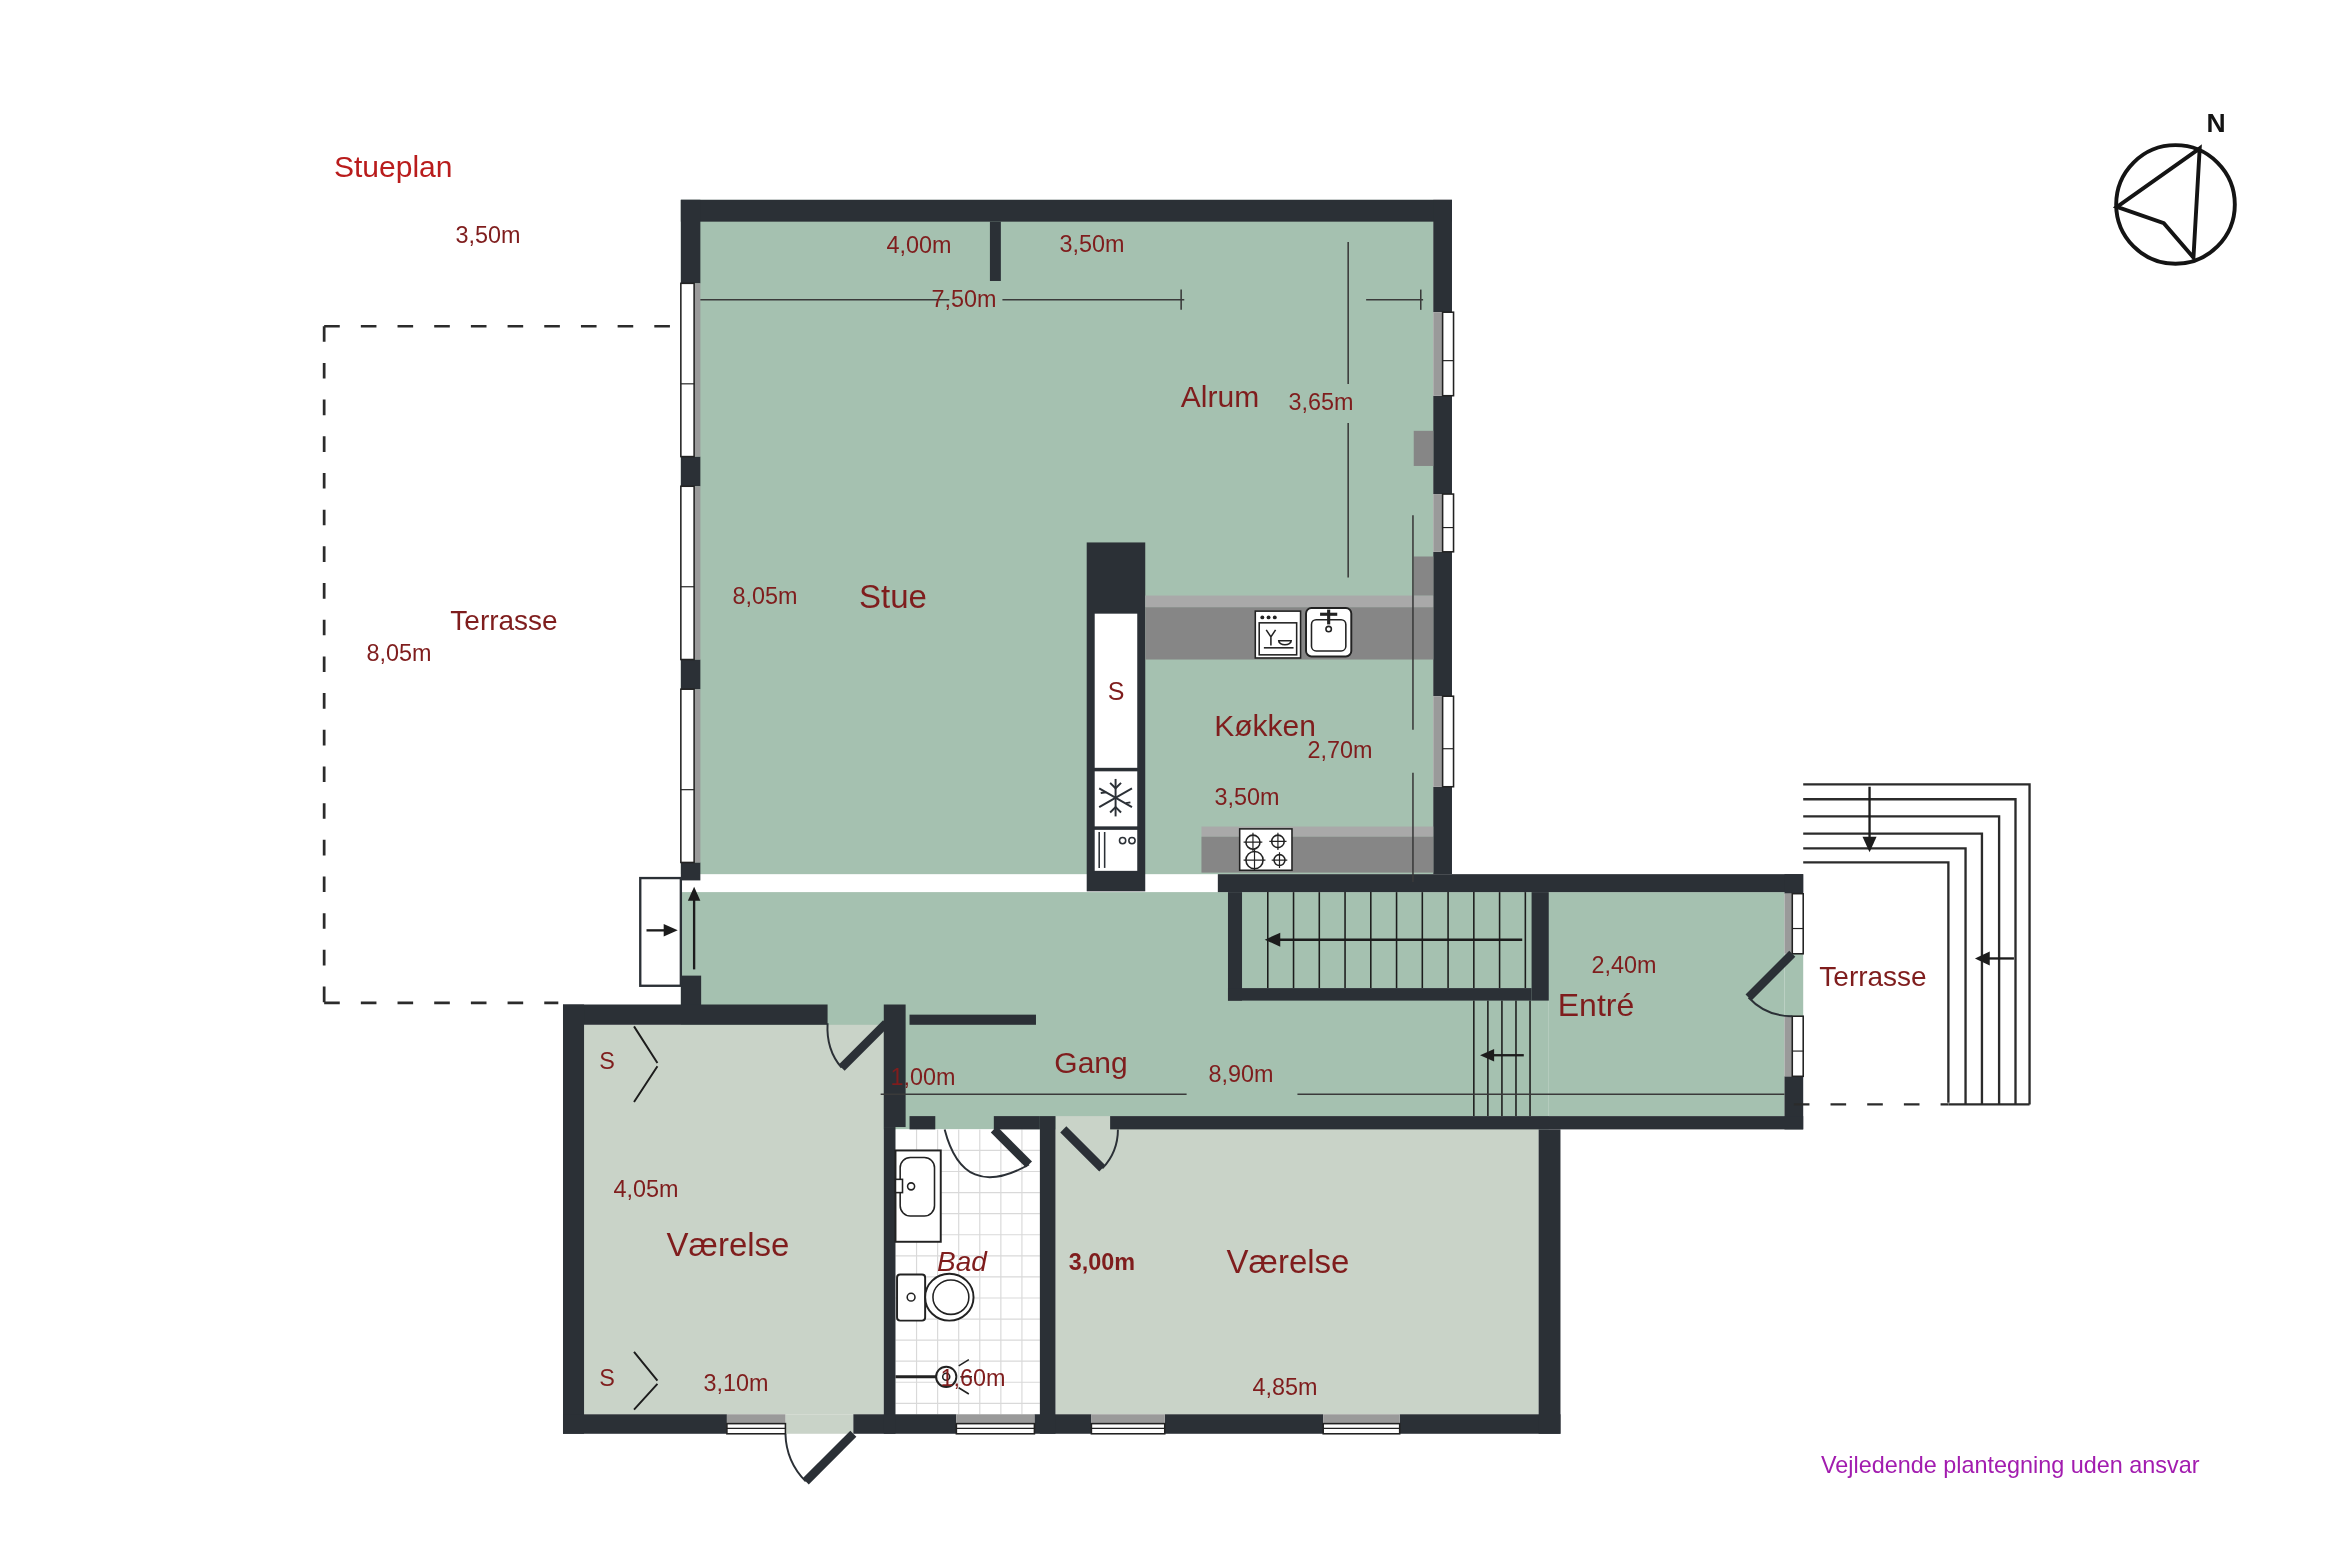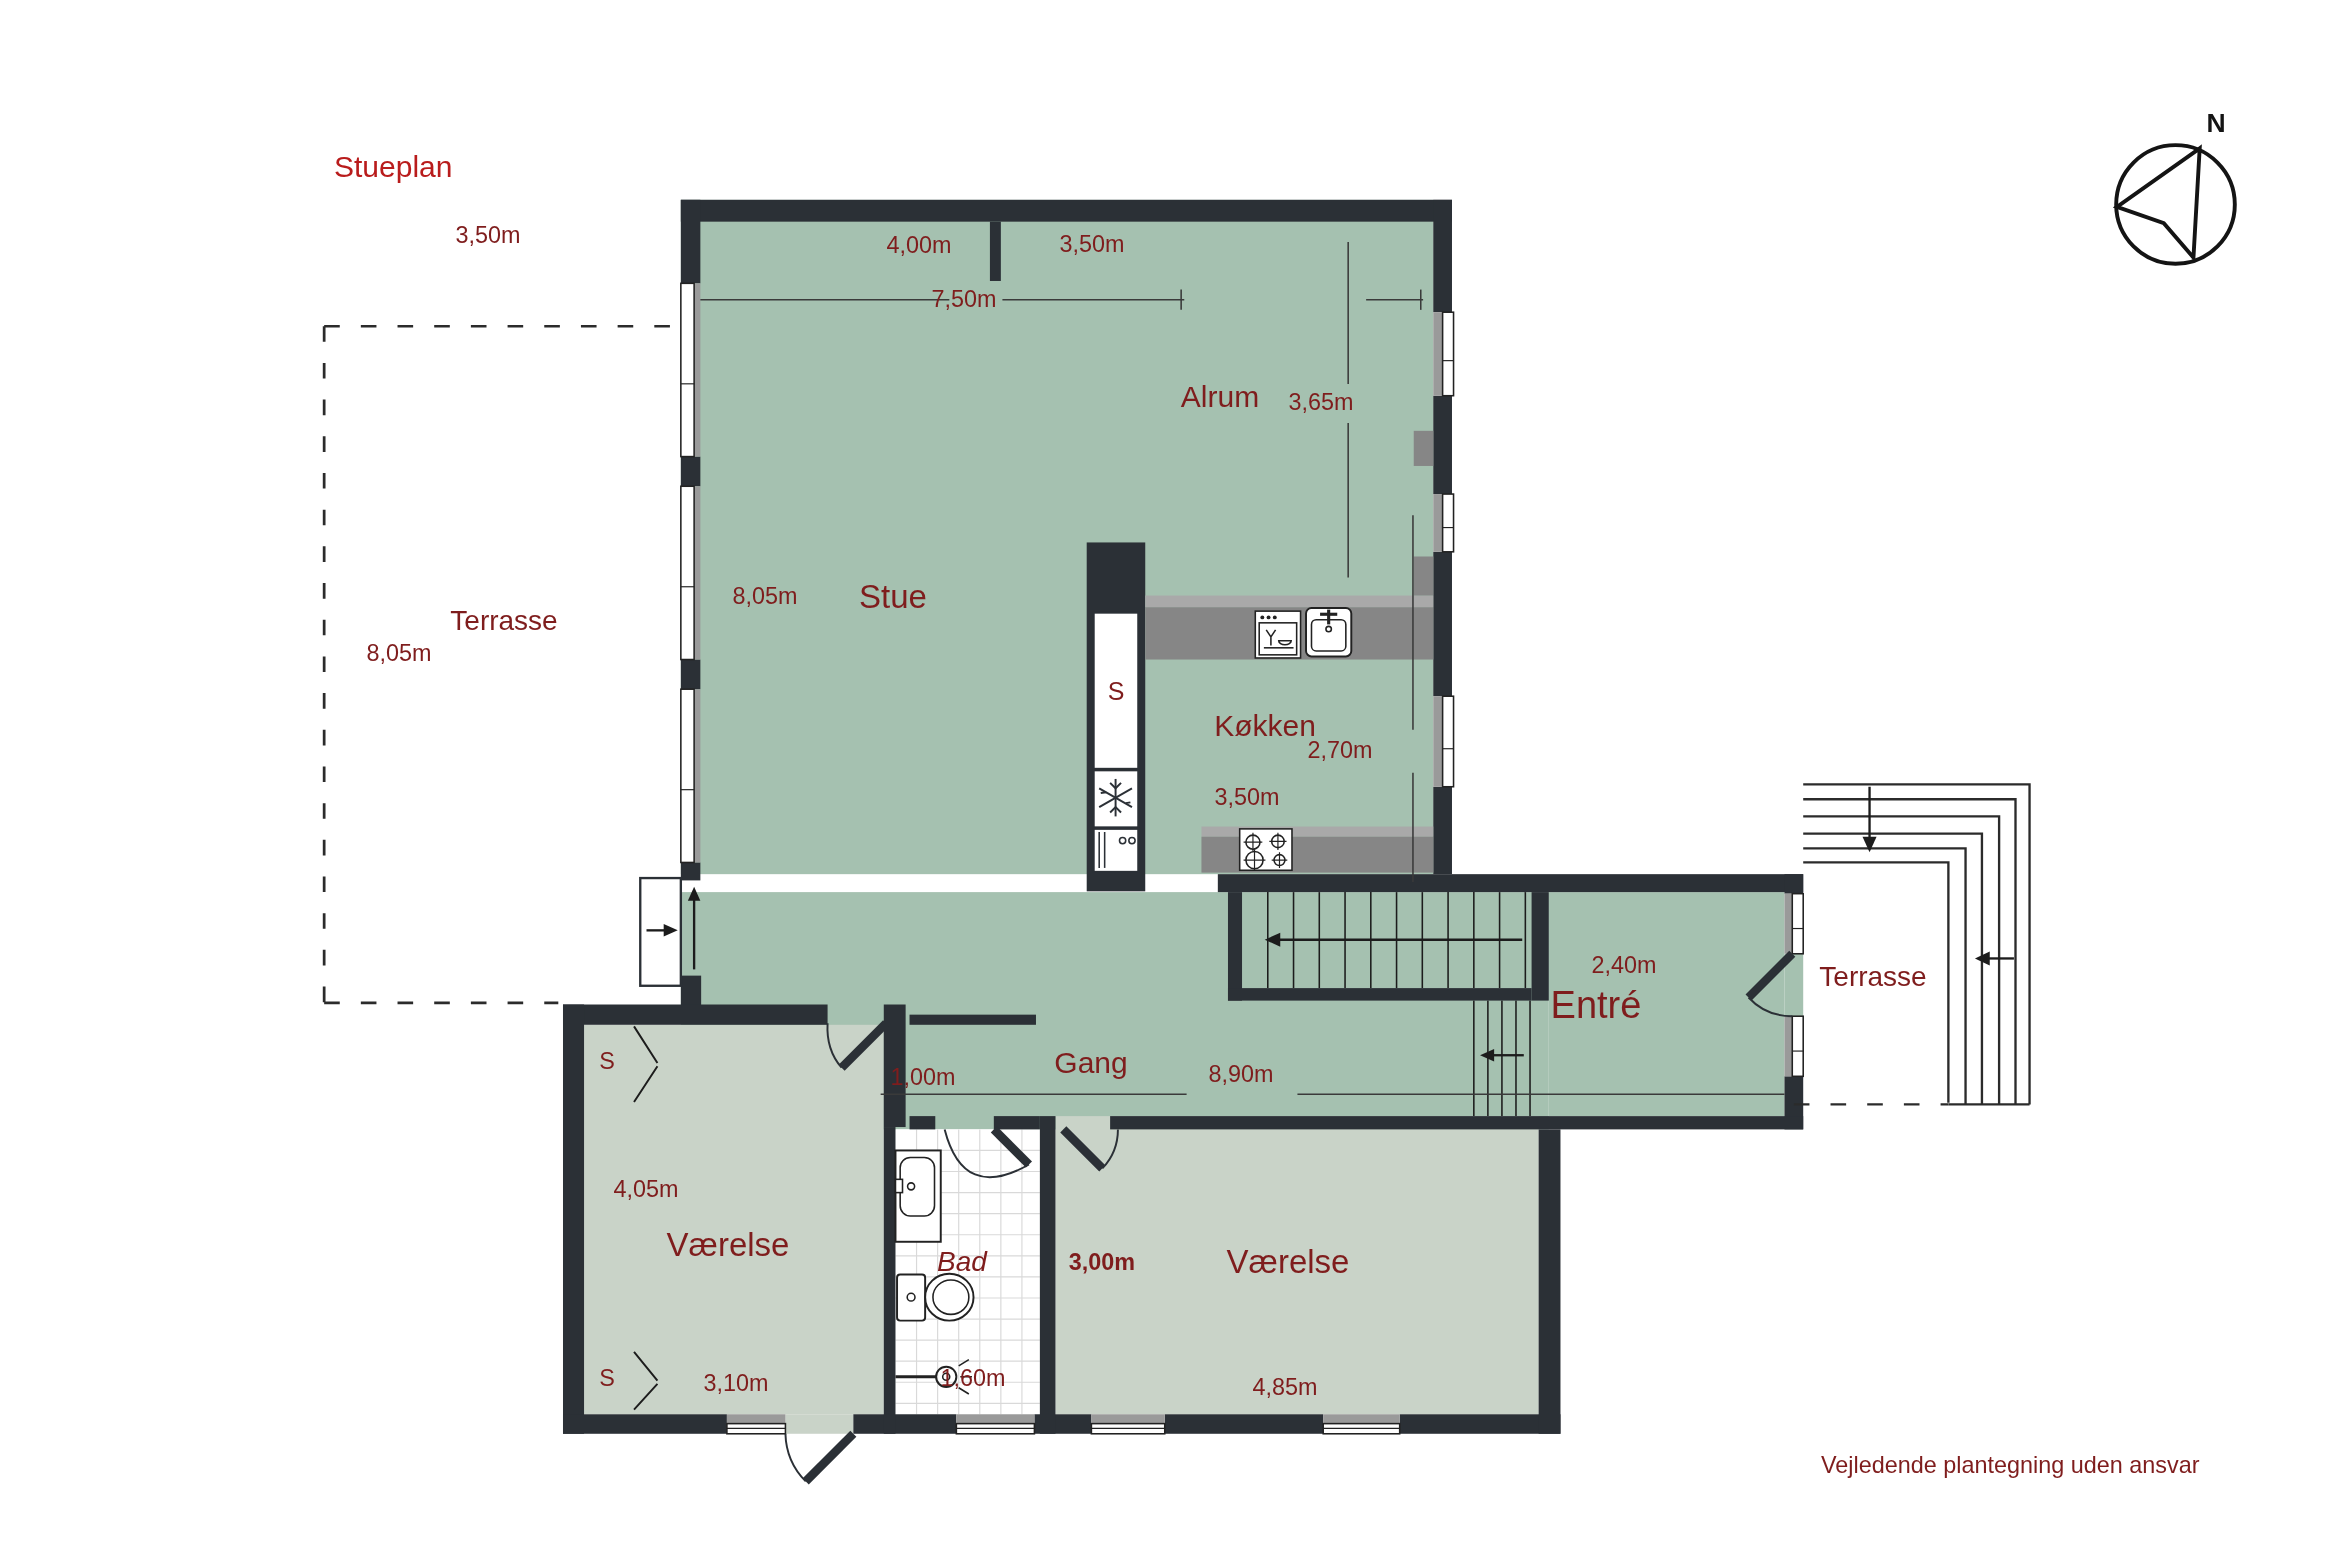--- a/index.html
+++ b/index.html
@@ -297,21 +297,21 @@
 <div class="lbl" style="left:1321px;top:403px;font-size:23.4px;">3,65m</div>
 
 <div class="lbl" style="left:765px;top:597px;font-size:23.4px;">8,05m</div>
 <div class="lbl" style="left:893px;top:596px;font-size:33px;">Stue</div>
 
 <div class="lbl" style="left:1265px;top:726px;font-size:30px;">Køkken</div>
 <div class="lbl" style="left:1340px;top:751px;font-size:23.4px;">2,70m</div>
 <div class="lbl" style="left:1247px;top:798px;font-size:23.4px;">3,50m</div>
 <div class="lbl" style="left:1116px;top:691px;font-size:25px;">S</div>
 
-<div class="lbl" style="left:1596px;top:1005px;font-size:38px;">Entré</div>
+<div class="lbl" style="left:1596px;top:1005px;font-size:32px;">Entré</div>
 <div class="lbl" style="left:1624px;top:966px;font-size:23.4px;">2,40m</div>
 <div class="lbl" style="left:1873px;top:977px;font-size:28px;">Terrasse</div>
 
 <div class="lbl" style="left:1091px;top:1063px;font-size:30px;">Gang</div>
 <div class="lbl" style="left:923px;top:1078px;font-size:23.4px;">1,00m</div>
 <div class="lbl" style="left:1241px;top:1075px;font-size:23.4px;">8,90m</div>
 
 <div class="lbl" style="left:607px;top:1062px;font-size:23.4px;">S</div>
 <div class="lbl" style="left:607px;top:1379px;font-size:23.4px;">S</div>
 <div class="lbl" style="left:646px;top:1190px;font-size:23.4px;">4,05m</div>
@@ -320,16 +320,16 @@
 
 <div class="lbl" style="left:962px;top:1262px;font-size:28px;font-style:italic;">Bad</div>
 <div class="lbl" style="left:973px;top:1379px;font-size:23.4px;">1,60m</div>
 
 <div class="lbl" style="left:1102px;top:1263px;font-size:23.4px;font-weight:bold;">3,00m</div>
 <div class="lbl" style="left:1288px;top:1261px;font-size:33px;">Værelse</div>
 <div class="lbl" style="left:1285px;top:1388px;font-size:23.4px;">4,85m</div>
 
 <div class="lbl bold" style="left:2216px;top:123px;font-size:26.5px;color:#141414;">N</div>
 
-<div class="lbl-left" style="left:1821px;top:1454px;font-size:23.4px;color:#7f1d1d;">Vejledende plantegning uden ansvar</div>
+<div class="lbl-left" style="left:1821px;top:1454px;font-size:23.4px;color:#a21caf;">Vejledende plantegning uden ansvar</div>
 
 </div>
 
 
 </body></html>

